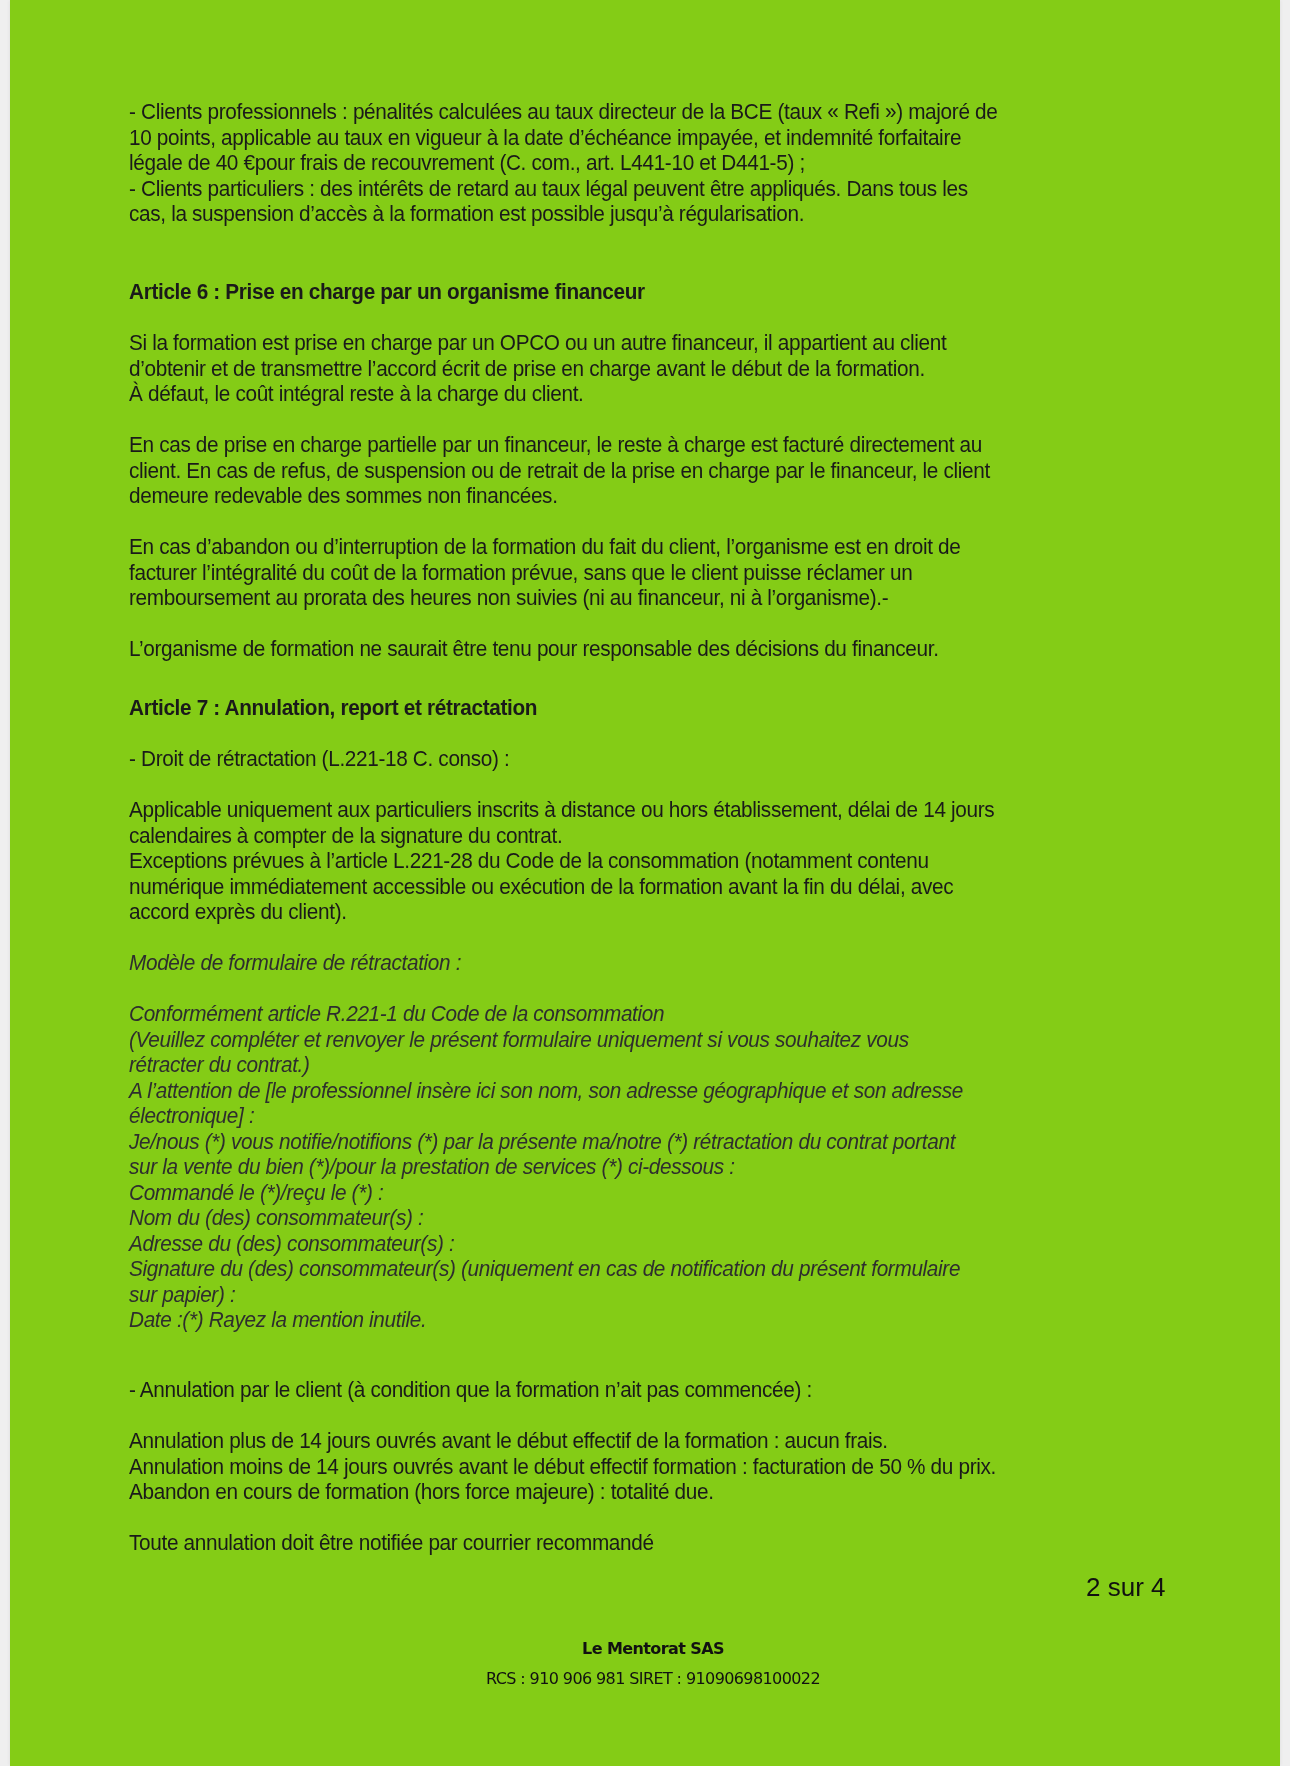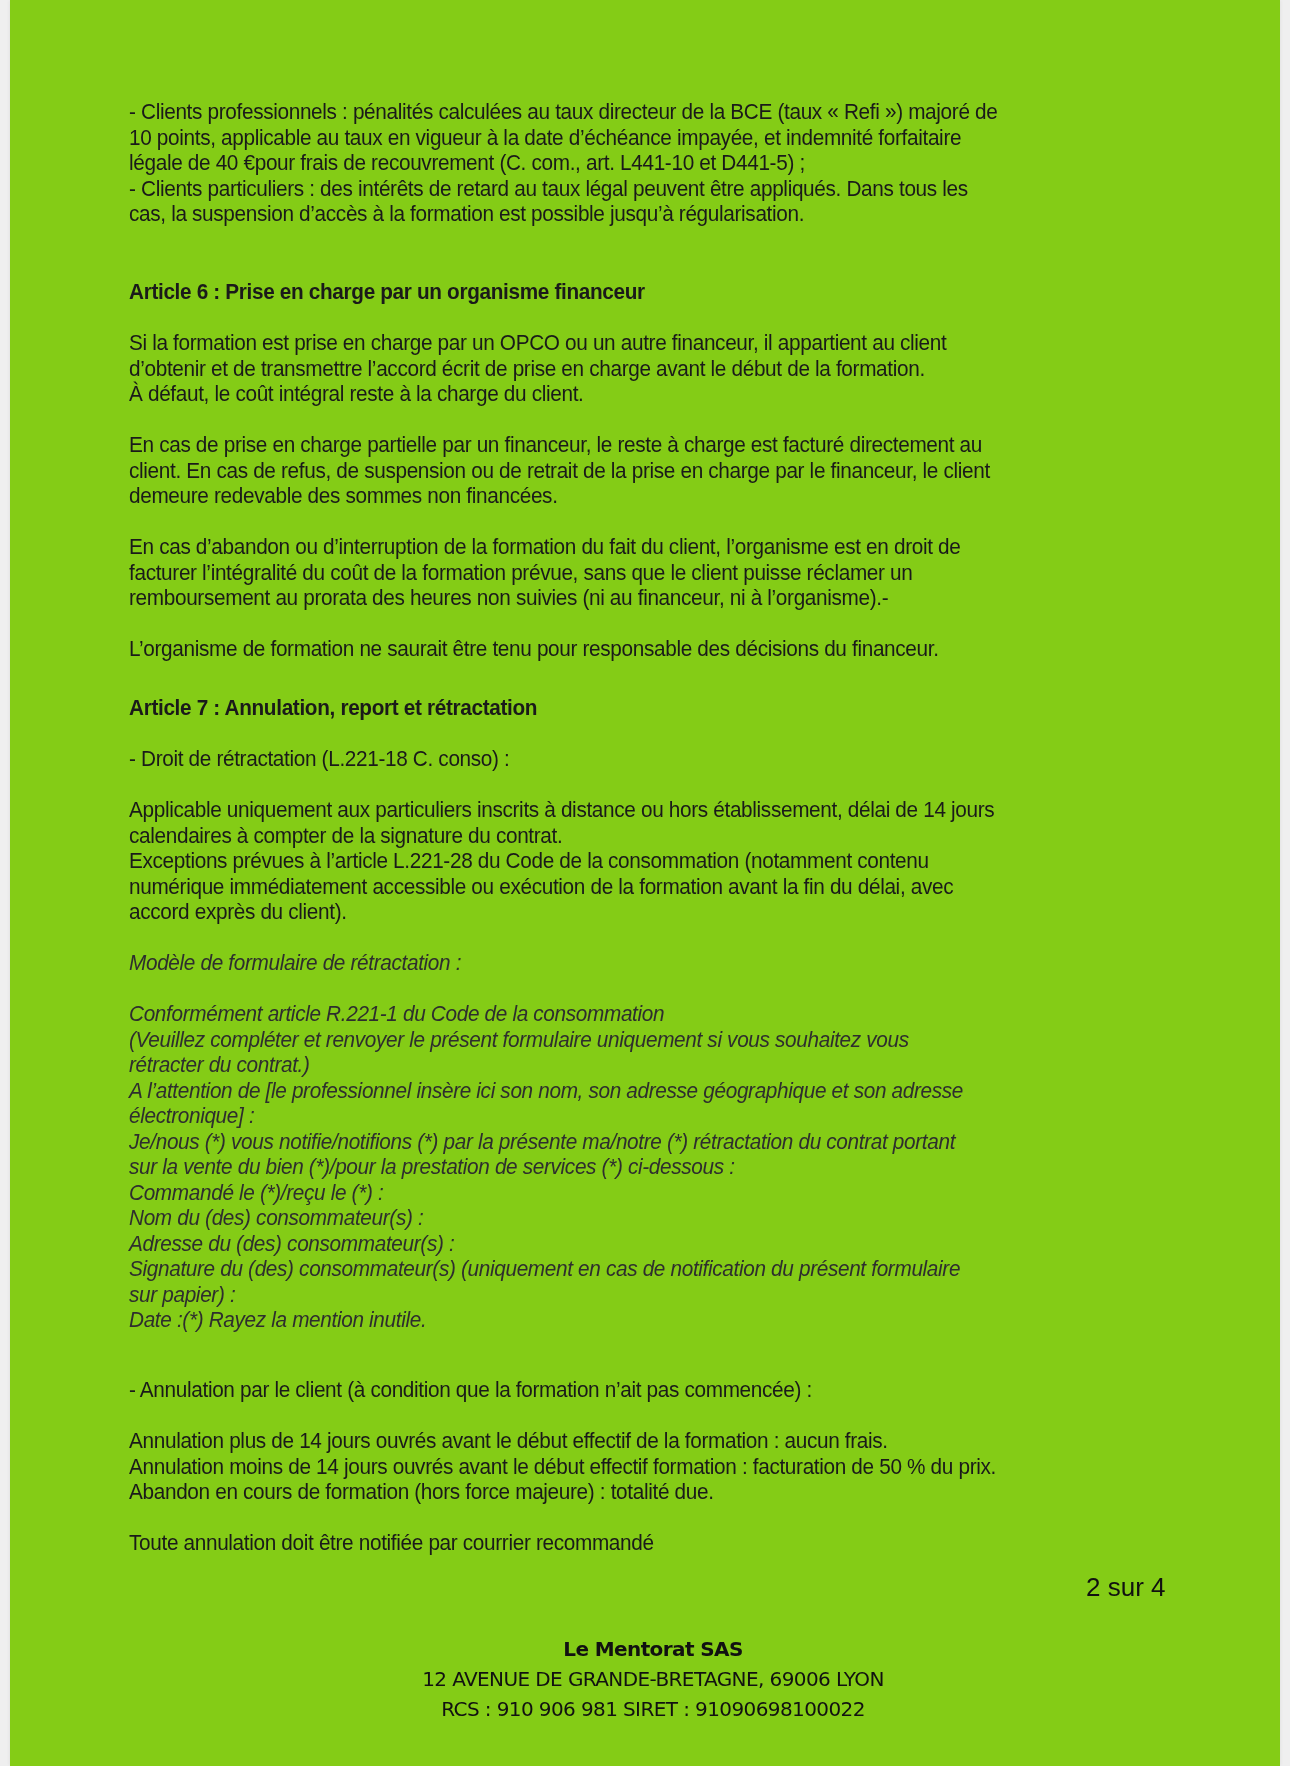--- a/index.html
+++ b/index.html
@@ -27,21 +27,21 @@
     .gap-s { height: 25.5px; }
     .heading { font-weight: bold; }
     .it { font-style: italic; color: #2e2e2e; }
     .footer {
       position: absolute; left: 0; width: 1270px; top: 1634px;
       font-family: "DejaVu Sans", sans-serif;
       color: #111;
     }
     .footer .center {
       position: absolute; left: 353px; width: 580px; text-align: center;
-      font-size: 20px; letter-spacing: -0.6px;
+      font-size: 16px; letter-spacing: -0.6px;
     }
     .footer .line { height: 30px; line-height: 30px; white-space: nowrap; }
     .footer .bold { font-weight: bold; }
     .pagenum {
       position: absolute; left: 1068px; top: 1572px;
       font-family: "Liberation Sans", sans-serif; font-size: 26px; color: #111; margin-left: 8px;
     }
   </style>
 </head>
 <body>
@@ -131,18 +131,17 @@
       <p>Annulation moins de 14 jours ouvrés avant le début effectif formation : facturation de 50 % du prix.</p>
       <p>Abandon en cours de formation (hors force majeure) : totalité due.</p>
     </div>
     <div class="gap-s"></div>
     <p>Toute annulation doit être notifiée par courrier recommandé</p>
   </div>
 
   <div class="footer">
     <div class="center">
       <div class="line bold">Le Mentorat SAS</div>
-      <div class="line">12 AVENUE DE GRANDE-BRETAGNE, 69006 LYON</div>
       <div class="line">RCS : 910 906 981 SIRET : 91090698100022</div>
     </div>
   </div>
   <div class="pagenum">2 sur 4</div>
 </div>
 
 </body></html>

